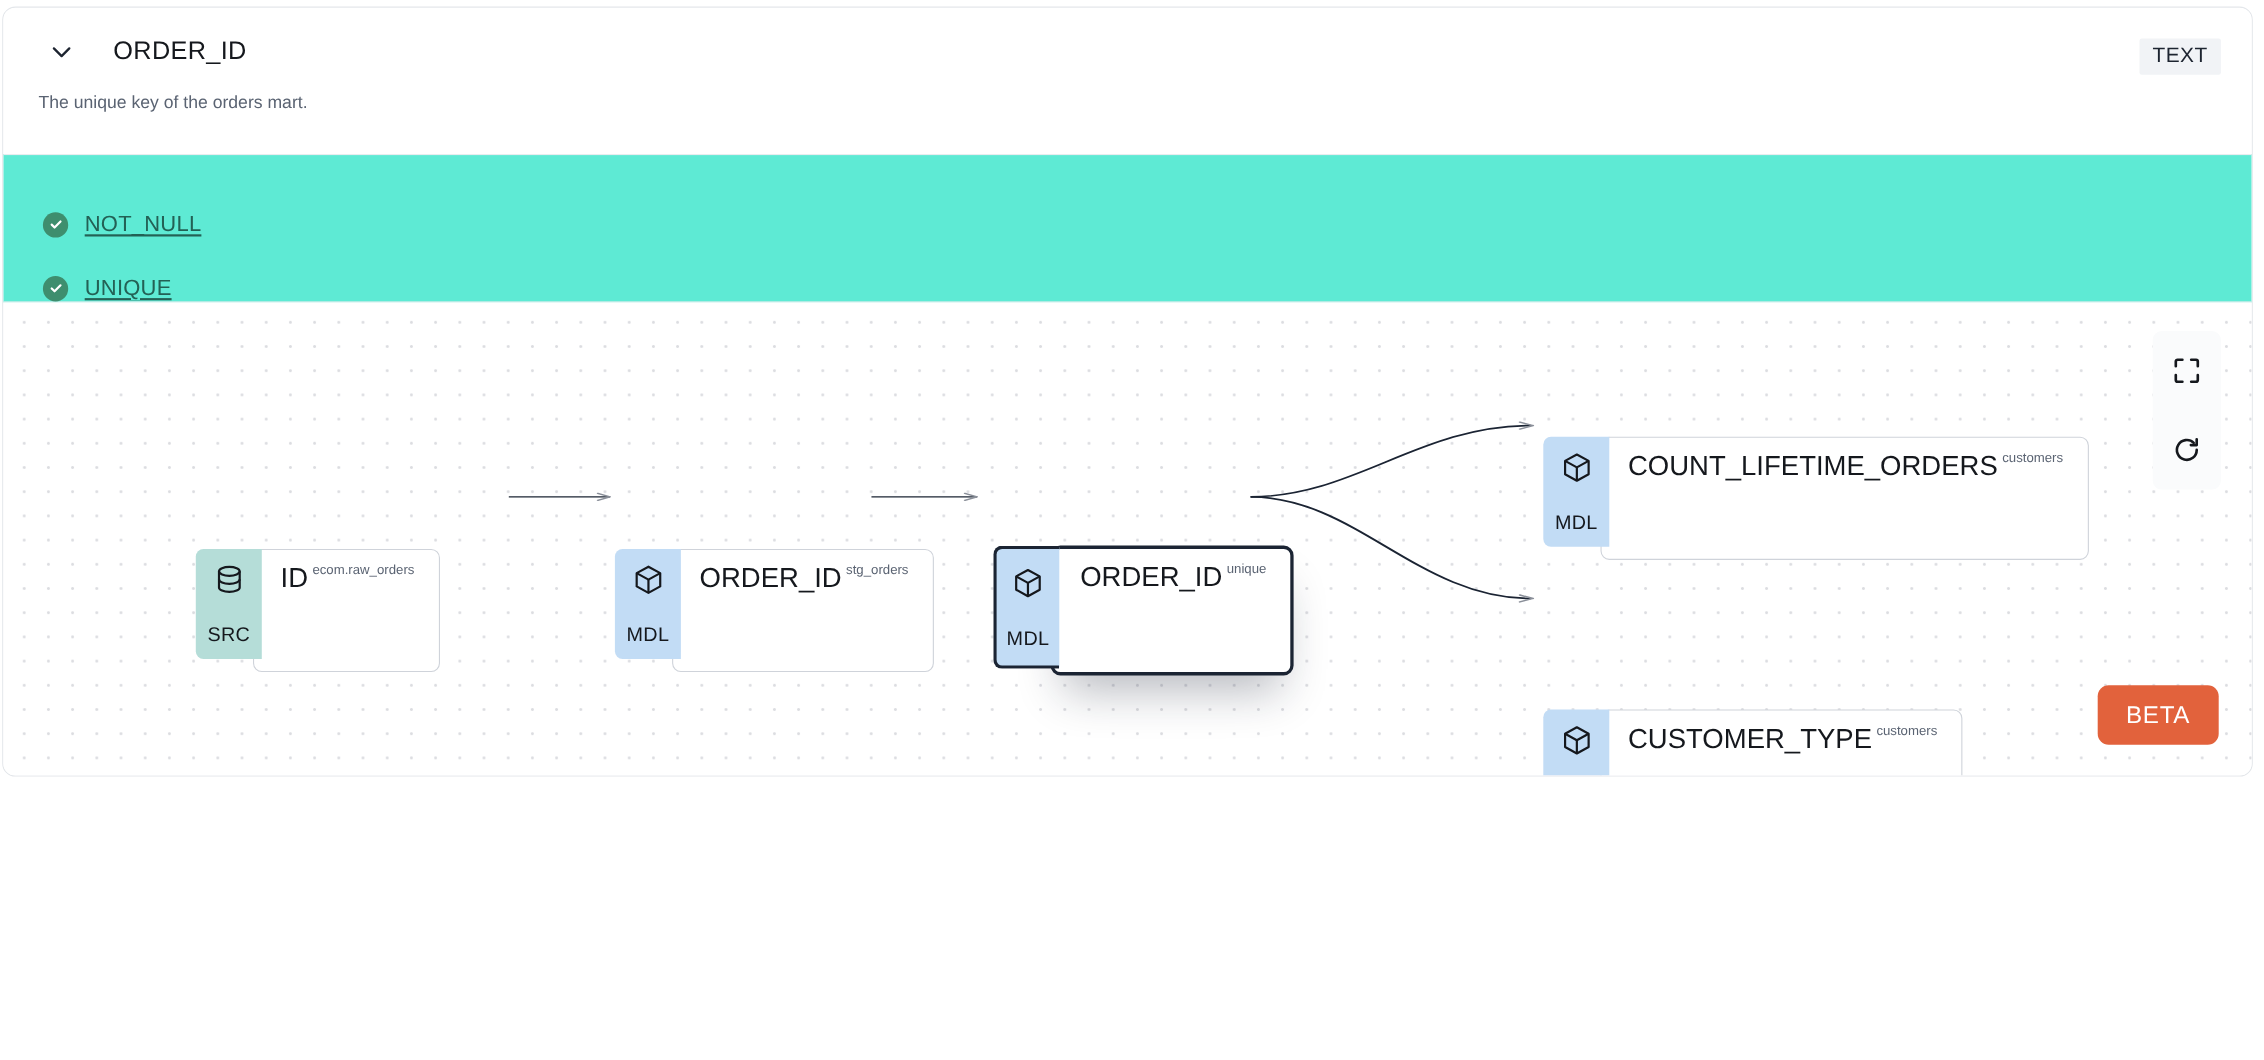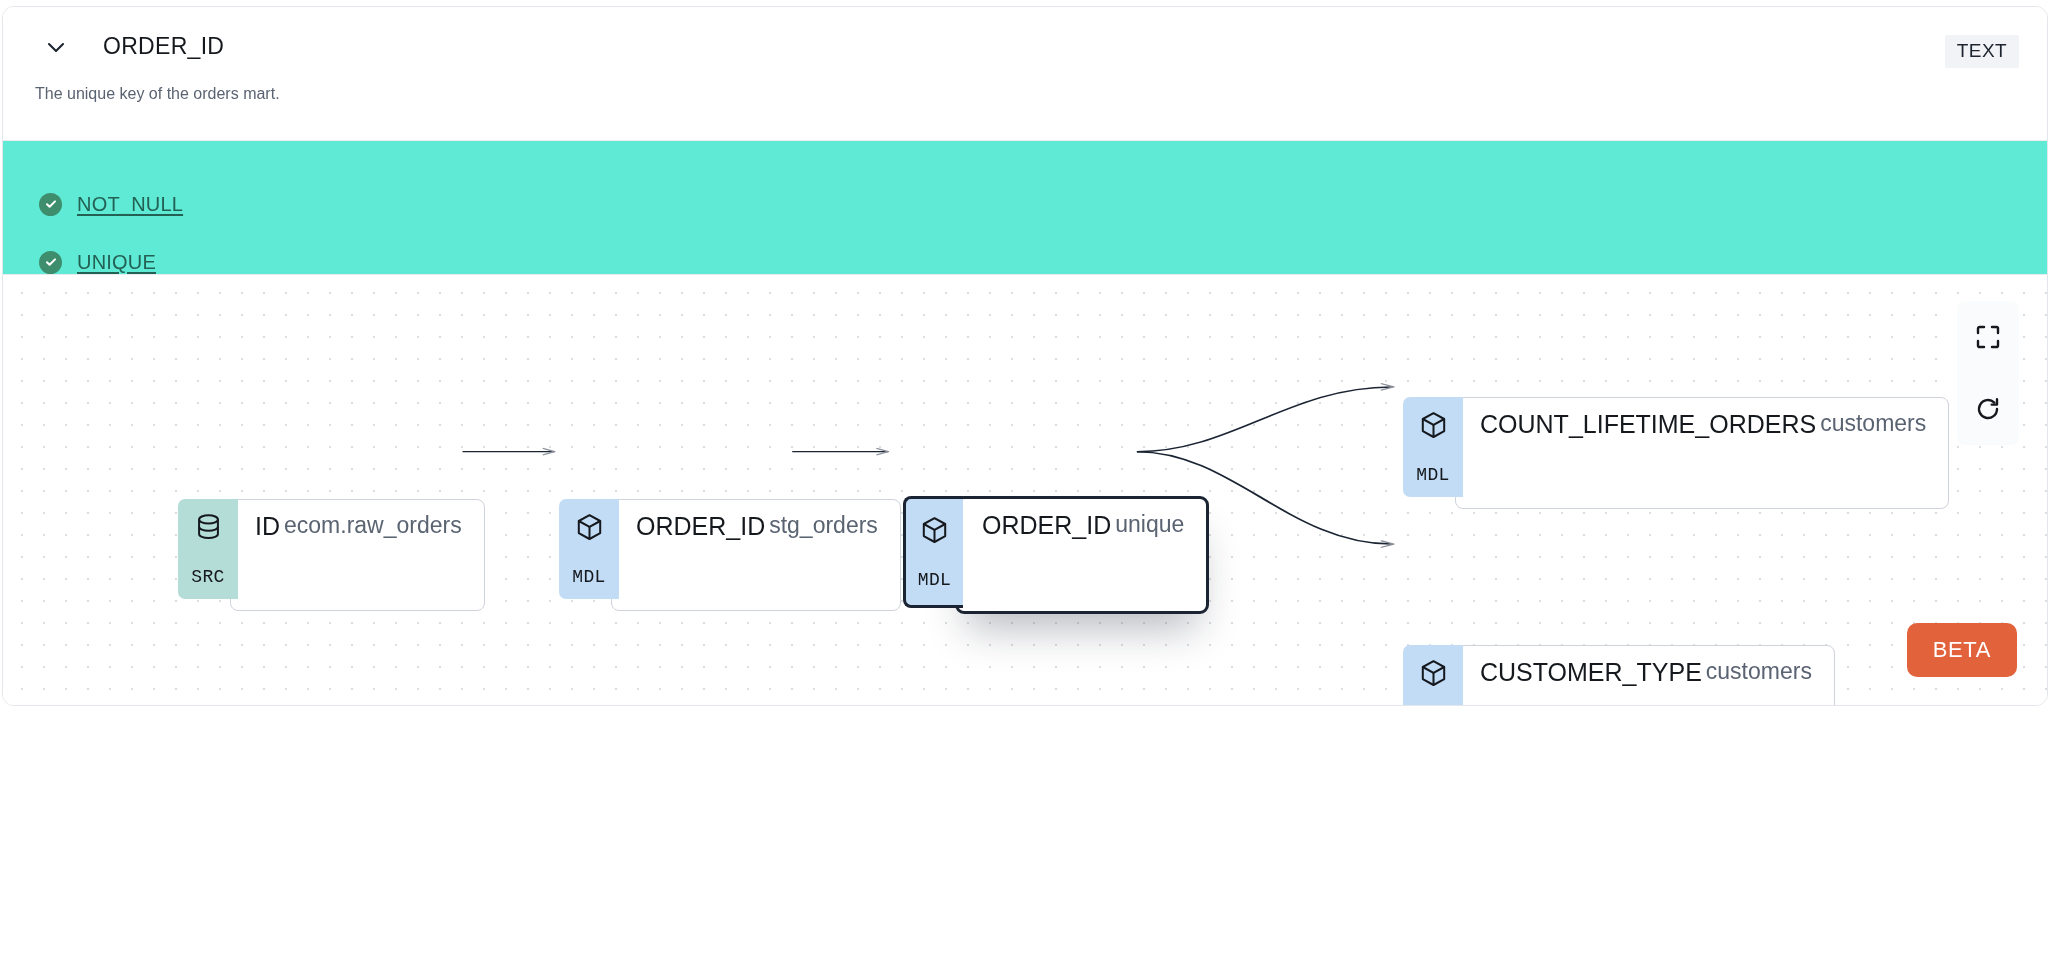--- a/index.html
+++ b/index.html
@@ -119,21 +119,20 @@
     display: flex;
     flex-direction: column;
     align-items: center;
     justify-content: center;
     gap: 20px;
     flex: none;
     position: relative;
     z-index: 1;
     height: 100px;
     align-self: flex-start;
-    font-family: Liberation Mono, monospace;
   }
   .node-badge.src { background: #b5ddd8; text-align: right; }
   .node-badge.mdl { background: #c2dcf5; }
   .badge-ico { display: block; }
   .badge-label {
     font-size: 18px;
     color: #15181d;
     letter-spacing: 0.3px;
     line-height: 1;
   }
@@ -150,21 +149,21 @@
     position: relative;
     z-index: 0;
   }
   .node-name {
     font-size: 25px;
     color: #15181d;
     white-space: nowrap;
     line-height: 1.15;
   }
   .node-sub {
-    font-size: 23px;
+    font-size: 12px;
     color: #5a6372;
     white-space: nowrap;
     line-height: 1.15;
   }
 
   
   .node.selected { height: 118px; }
   .node.selected .node-badge {
     border: 3px solid #1b2433;
     border-right: none;

